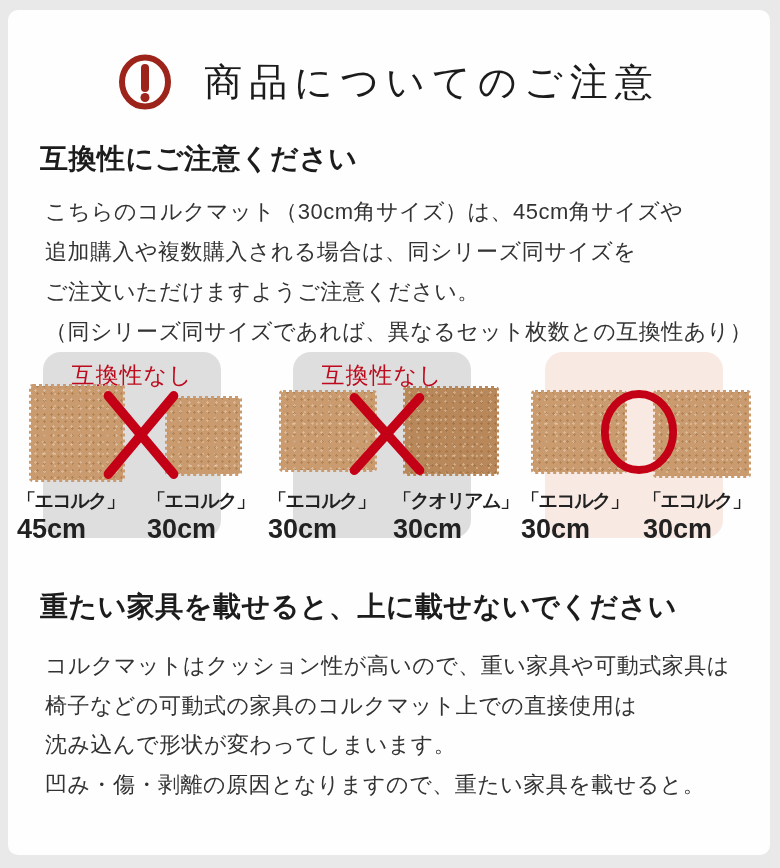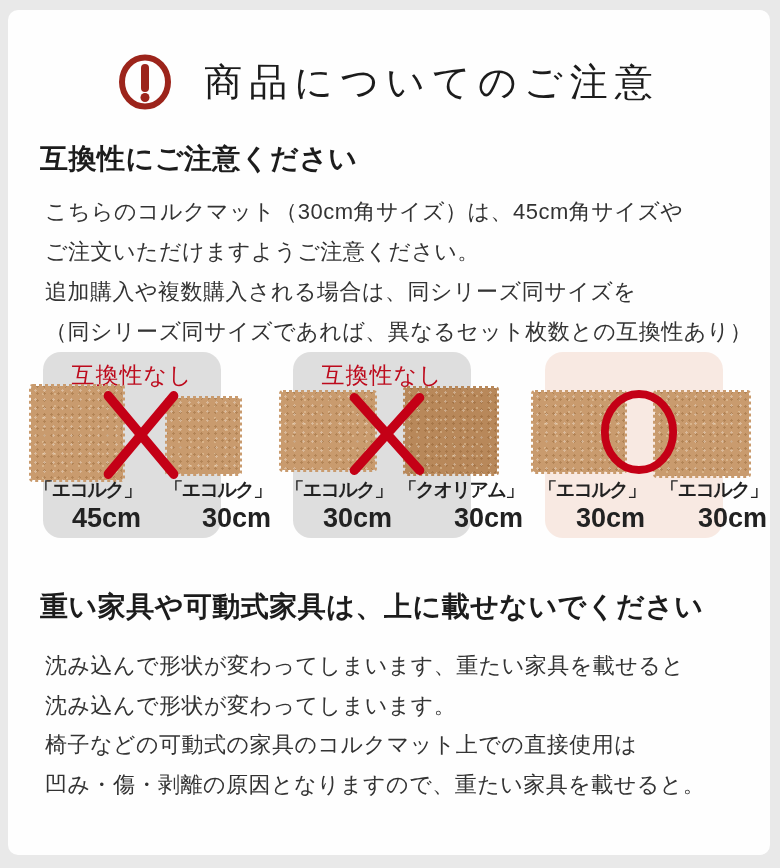--- a/index.html
+++ b/index.html
@@ -101,21 +101,21 @@
   
   .g3 .mat-l { left:-12px; top:40px; width:92px; height:80px; }
   .g3 .mat-r { left:110px; top:40px; width:94px; height:84px; }
   .g3 .mark  { left:53px;  top:38px; width:82px; height:84px; }
   .g3 .lab-l { left:-24px; }
   .g3 .lab-r { left:98px; }
 
   .mark { position:absolute; }
 
   .mat-label {
-    position:absolute; top:124px; width:124px; text-align:right;
+    position:absolute; top:135px; width:124px; text-align:left;
     color:var(--label-text);
   }
   .mat-label .series {
     font-size:19px; font-weight:700; letter-spacing:-1.5px;
     line-height:27px; white-space:nowrap;
   }
   .mat-label .size {
     font-size:27px; font-weight:700; line-height:30px;
   }
 </style>
@@ -130,22 +130,22 @@
         <ellipse cx="27" cy="28" rx="23" ry="24.5" fill="none" stroke="var(--icon-red)" stroke-width="6"></ellipse>
         <path d="M27 14 L27 34" stroke="var(--icon-red)" stroke-width="8" stroke-linecap="round" fill="none"></path>
         <circle cx="27" cy="43.5" r="4.5" fill="var(--icon-red)"></circle>
       </svg>
       <h1 class="page-title">商品についてのご注意</h1>
     </div>
 
     <h2 class="sec-heading">互換性にご注意ください</h2>
     <div class="body-block">
       <div class="body-line">こちらのコルクマット（30cm角サイズ）は、45cm角サイズや</div>
+      <div class="body-line">追加購入や複数購入される場合は、同シリーズ同サイズを</div>
       <div class="body-line">ご注文いただけますようご注意ください。</div>
-      <div class="body-line">追加購入や複数購入される場合は、同シリーズ同サイズを</div>
       <div class="body-line">（同シリーズ同サイズであれば、異なるセット枚数との互換性あり）</div>
     </div>
 
     <div class="panels-row">
 
       <div class="mat-group g1">
         <div class="panel-bg"></div>
         <div class="panel-title">互換性なし</div>
         <div class="mat mat-l"></div>
         <div class="mat mat-r"></div>
@@ -192,22 +192,22 @@
           <div class="size">30cm</div>
         </div>
         <div class="mat-label lab-r">
           <div class="series">「エコルク」</div>
           <div class="size">30cm</div>
         </div>
       </div>
 
     </div>
 
-    <h2 class="sec-heading second">重い家具や可動式家具は、上に載せないでください</h2>
+    <h2 class="sec-heading second">重たい家具を載せると、上に載せないでください</h2>
     <div class="body-block second">
-      <div class="body-line">沈み込んで形状が変わってしまいます、重たい家具を載せると</div>
+      <div class="body-line">コルクマットはクッション性が高いので、重い家具や可動式家具は</div>
+      <div class="body-line">椅子などの可動式の家具のコルクマット上での直接使用は</div>
       <div class="body-line">沈み込んで形状が変わってしまいます。</div>
-      <div class="body-line">椅子などの可動式の家具のコルクマット上での直接使用は</div>
       <div class="body-line">凹み・傷・剥離の原因となりますので、重たい家具を載せると。</div>
     </div>
 
   </div>
 </div>
 
 </body></html>

